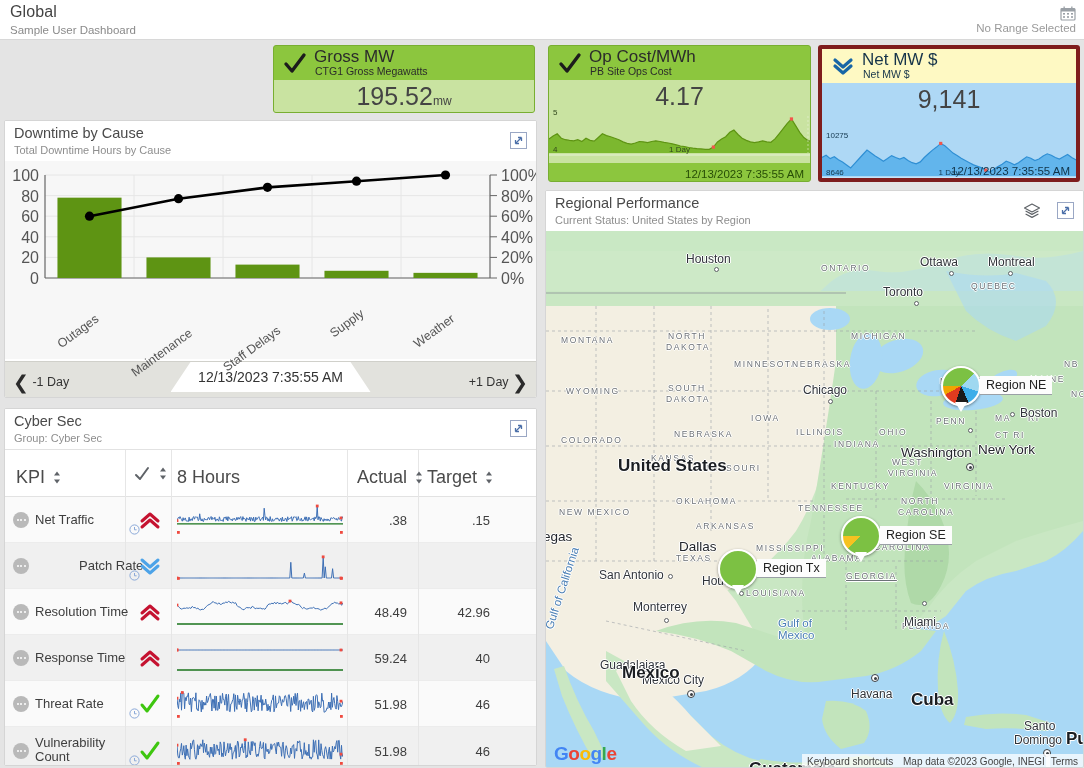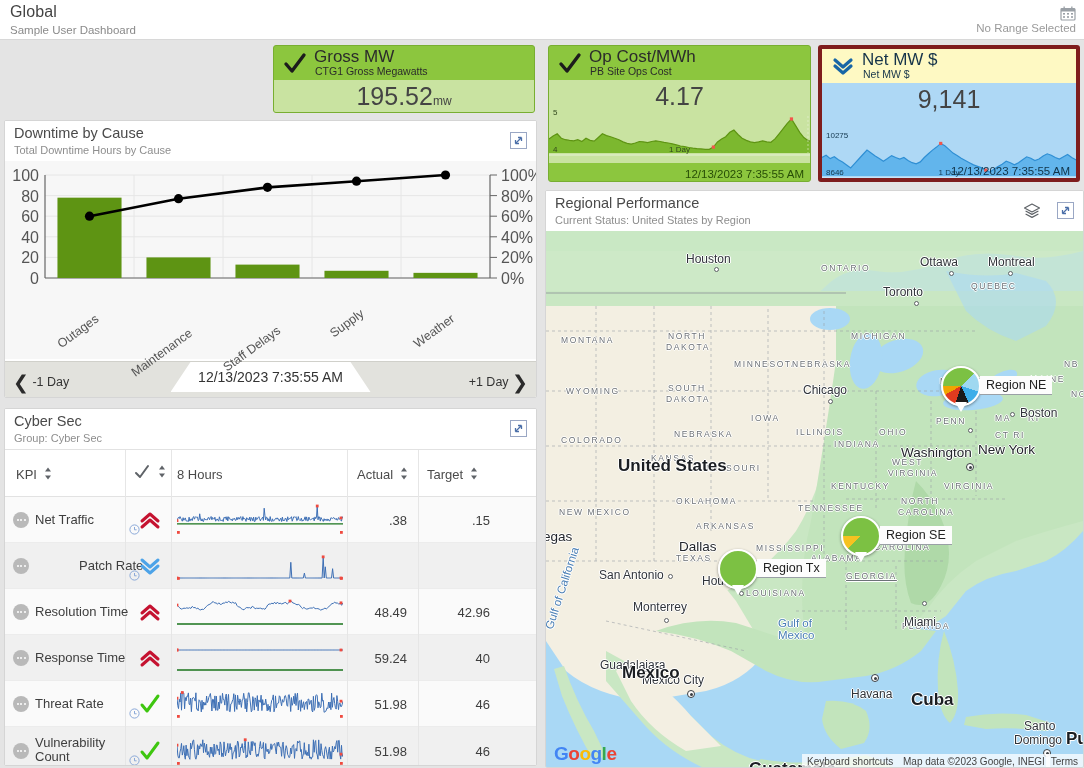--- a/index.html
+++ b/index.html
@@ -114,21 +114,21 @@
     text-align: center; font-size: 14px; color: #333; line-height: 30px;
   }
   .nav-prev { position: absolute; left: 8px; top: 9px; font-size: 12.5px; color: #333; }
   .nav-next { position: absolute; right: 8px; top: 9px; font-size: 12.5px; color: #333; }
   .chev { font-size: 19px; color: #2b2b2b; vertical-align: -3px; }
 
   
   .tbl { position: absolute; left: 0; top: 40px; width: 100%; }
   .tbl-head { position: relative; height: 48px; border-top: 1px solid #e2e2e2; border-bottom: 1px solid #e2e2e2; }
   .th {
-    position: absolute; top: 17px; font-size: 13px; color: #4b4b4b;
+    position: absolute; top: 17px; font-size: 18px; color: #4b4b4b;
     white-space: nowrap;
   }
   .vline { position: absolute; top: 0; width: 1px; background: #e6e6e6; }
   .row { position: relative; height: 46px; border-bottom: 1px solid #ececec; }
   .row.alt { background: #f0f0f0; }
   .row.odd { background: #fafafa; }
   .dots-icon {
     position: absolute; left: 8px; width: 16px; height: 16px; border-radius: 50%;
     background: #b9b9b9;
   }

